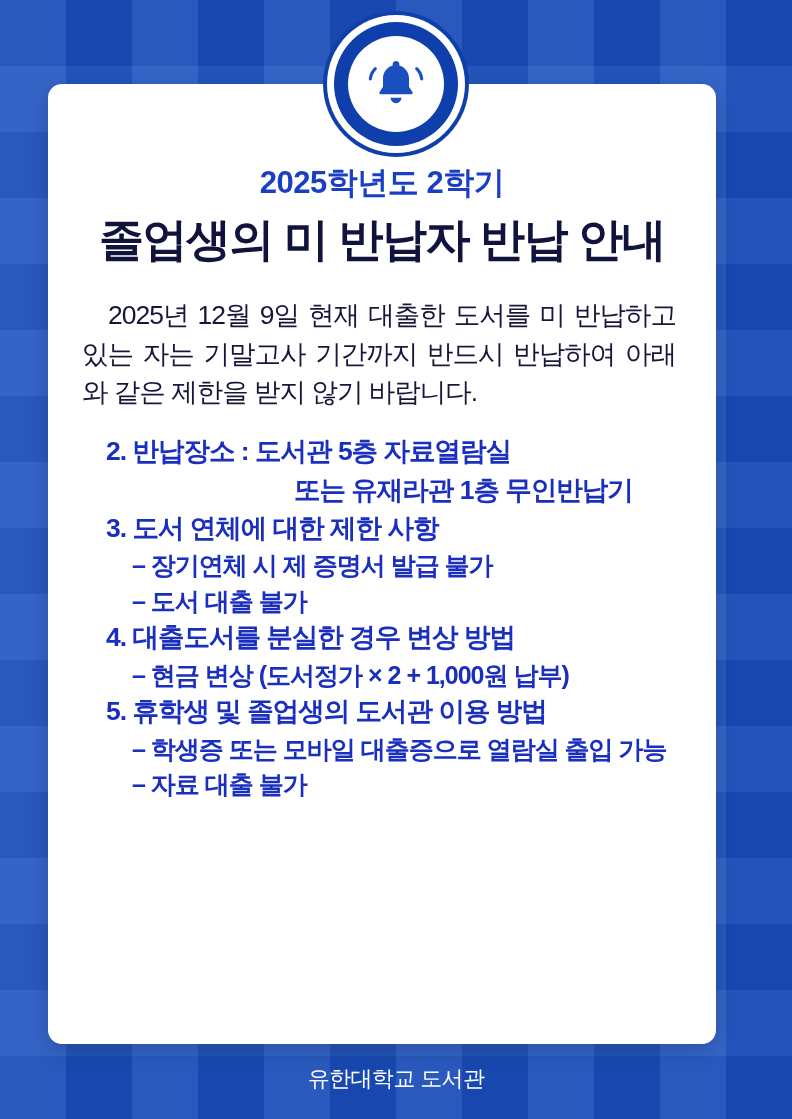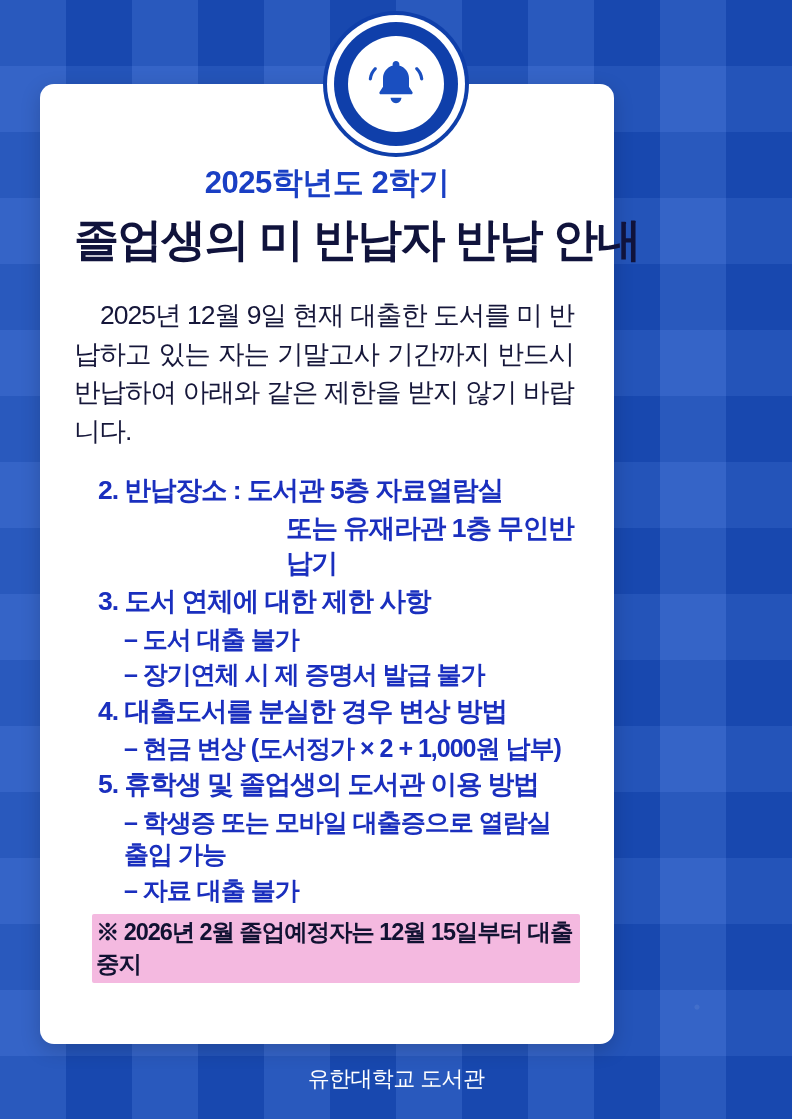--- a/index.html
+++ b/index.html
@@ -60,22 +60,22 @@
     background: #ffffff;
     display: flex;
     align-items: center;
     justify-content: center;
   }
 
   
   #notice-card {
     position: absolute;
     top: 84px;
-    left: 40px;
-    width: 574px;
+    left: 48px;
+    width: 668px;
     height: 960px;
     background: #ffffff;
     border-radius: 14px;
     box-shadow: 0 6px 20px rgba(0,0,0,0.18);
     z-index: 2;
     box-sizing: border-box;
     padding: 78px 34px 20px 34px;
   }
 
   .line-year {
@@ -182,28 +182,25 @@
 
   <div class="line-year">2025학년도 2학기</div>
   <div class="line-title">졸업생의 미 반납자 반납 안내</div>
 
   <p id="intro-paragraph">2025년 12월 9일 현재 대출한 도서를 미 반납하고 있는 자는 기말고사 기간까지 반드시 반납하여 아래와 같은 제한을 받지 않기 바랍니다.</p>
 
   <ul id="items-list">
     <li class="item lvl-1">2. 반납장소 : 도서관 5층 자료열람실</li>
     <li class="item lvl-1b">또는 유재라관 1층 무인반납기</li>
     <li class="item lvl-1">3. 도서 연체에 대한 제한 사항</li>
+    <li class="item lvl-2">– 장기연체 시 제 증명서 발급 불가</li>
     <li class="item lvl-2">– 도서 대출 불가</li>
-    <li class="item lvl-2">– 장기연체 시 제 증명서 발급 불가</li>
     <li class="item lvl-1">4. 대출도서를 분실한 경우 변상 방법</li>
     <li class="item lvl-2">– 현금 변상 (도서정가 × 2 + 1,000원 납부)</li>
     <li class="item lvl-1">5. 휴학생 및 졸업생의 도서관 이용 방법</li>
     <li class="item lvl-2">– 학생증 또는 모바일 대출증으로 열람실 출입 가능</li>
     <li class="item lvl-2">– 자료 대출 불가</li>
   </ul>
 
-  <div id="footnote-wrap">
-    <span id="footnote">※ 2026년 2월 졸업예정자는 12월 15일부터 대출 중지</span>
-  </div>
 
 </div>
 
 <div id="card-footer">유한대학교 도서관</div>
 
 </body></html>

